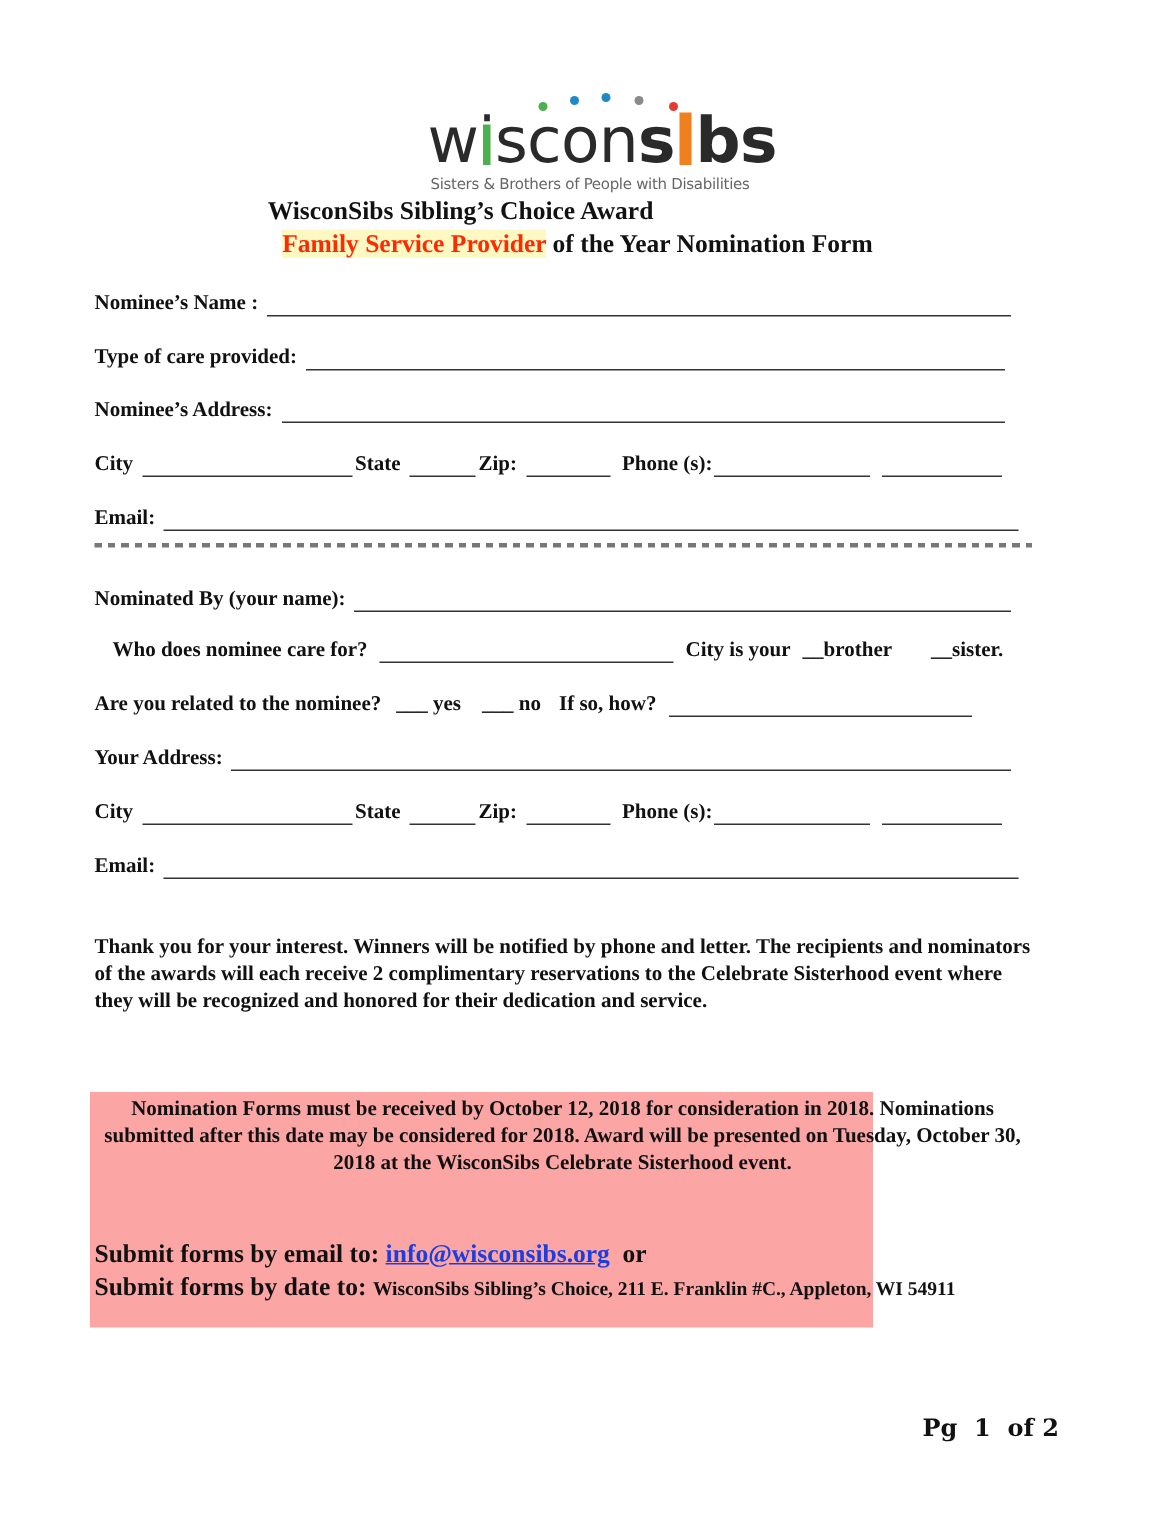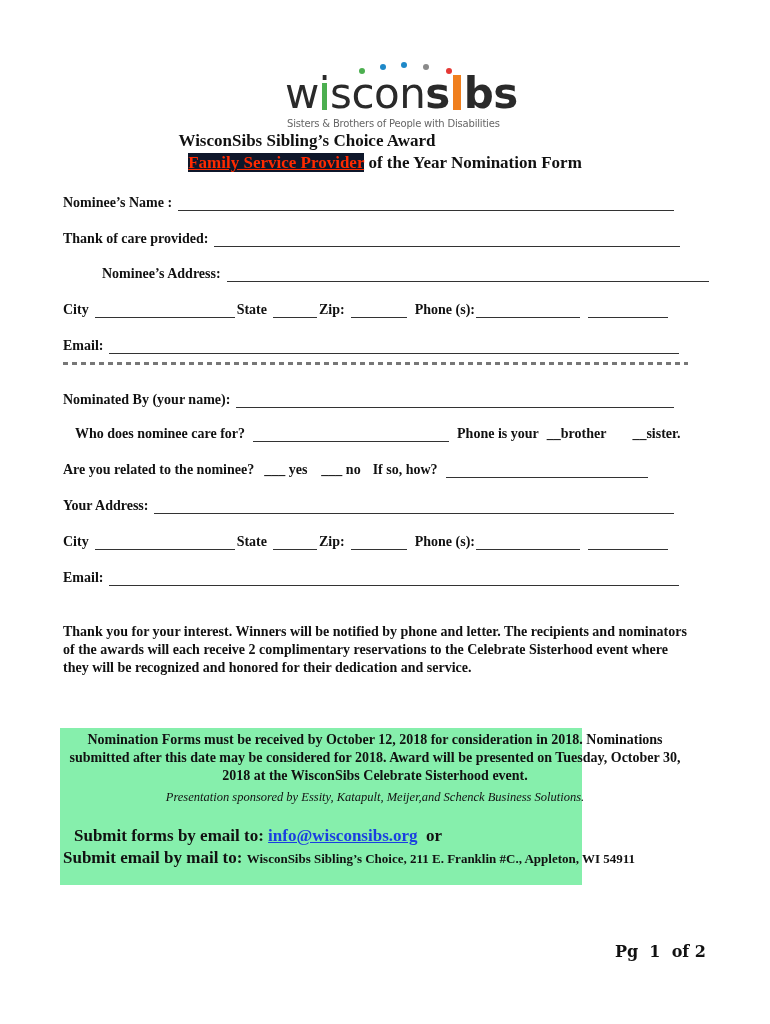--- a/index.html
+++ b/index.html
@@ -31,37 +31,37 @@
   }
   .logo-word .orange-i { position: relative; }
   .logo-tag {
     position: absolute; left: 4px; top: 60px;
     font-family: "DejaVu Sans", "Liberation Sans", sans-serif;
     font-size: 10px; color: #666; white-space: nowrap; letter-spacing: -0.2px;
   }
 
   .title1 { left: 0; width: 614px; top: 131px; text-align: center; font-size: 17px; font-weight: bold; }
   .title2 { left: 0; width: 770px; top: 153px; text-align: center; font-size: 17px; font-weight: bold; }
-  .hl { background: #0f172a; color: #ff2a00; text-decoration: underline; }
+  .hl { background: #fef9c3; color: #ff2a00; }
 
   .row { left: 63px; font-size: 14px; font-weight: bold; white-space: nowrap; display: flex; align-items: flex-end; }
   .line { display: inline-block; border-bottom: 1.3px solid #333; height: 14px; margin-left: 6px; }
   .sp { display: inline-block; }
 
   .dashes {
     left: 63px; top: 362px; width: 625px; height: 3px;
     background-image: repeating-linear-gradient(to right, #777 0, #777 5px, transparent 5px, transparent 9px);
   }
 
   .para { left: 63px; top: 623px; width: 630px; font-size: 14px; font-weight: bold; line-height: 18px; }
 
-  .notice { left: 60px; top: 728px; width: 522px; height: 157px; background: #86efac; }
+  .notice { left: 60px; top: 728px; width: 522px; height: 157px; background: #fca5a5; }
   .notice-text { position: absolute; left: 0; top: 3px; width: 630px; text-align: center; font-size: 14px; font-weight: bold; line-height: 18px; }
   .sponsor { position: absolute; left: 0; top: 62px; width: 630px; text-align: center; font-size: 12.5px; font-style: italic; }
-  .submit1 { position: absolute; left: 14px; top: 98px; font-size: 17px; font-weight: bold; white-space: nowrap; }
+  .submit1 { position: absolute; left: 3px; top: 98px; font-size: 17px; font-weight: bold; white-space: nowrap; }
   .submit2 { position: absolute; left: 3px; top: 120px; font-size: 17px; font-weight: bold; white-space: nowrap; }
   .email-link { color: #1a3ee0; text-decoration: underline; }
   .addr { font-size: 13px; }
 
   .pg { left: 615px; top: 942px; font-size: 16px; font-weight: bold; font-family: "DejaVu Serif", serif; }
 </style>
 </head>
 <body>
 
 <div class="abs logo">
@@ -79,24 +79,24 @@
 <div class="abs title1">WisconSibs Sibling’s Choice Award</div>
 <div class="abs title2">
   <span class="hl">Family Service Provider</span><span> of the Year Nomination Form</span>
 </div>
 
 <div class="abs row" style="top:195px;">
   <span>Nominee’s Name :</span>
   <span class="line" style="width:496px;"></span>
 </div>
 <div class="abs row" style="top:231px;">
-  <span>Thank of care provided:</span>
+  <span>Type of care provided:</span>
   <span class="line" style="width:466px;"></span>
 </div>
-<div class="abs row" style="top:266px;margin-left:39px;">
+<div class="abs row" style="top:266px;">
   <span>Nominee’s Address:</span>
   <span class="line" style="width:482px;"></span>
 </div>
 <div class="abs row" style="top:302px;">
   <span>City</span>
   <span class="line" style="width:140px;"></span>
   <span class="sp" style="width:2px"></span>
   <span>State</span>
   <span class="line" style="width:44px;"></span>
   <span class="sp" style="width:2px"></span>
@@ -115,21 +115,21 @@
 <div class="abs dashes"></div>
 
 <div class="abs row" style="top:392px;">
   <span>Nominated By (your name):</span>
   <span class="line" style="width:438px;"></span>
 </div>
 <div class="abs row" style="top:426px;margin-left:12px;">
   <span>Who does nominee care for?</span>
   <span class="line" style="width:196px;margin-left:8px;"></span>
   <span class="sp" style="width:8px"></span>
-  <span>Phone is your</span>
+  <span>City is your</span>
   <span class="sp" style="width:8px"></span>
   <span>__brother</span>
   <span class="sp" style="width:26px"></span>
   <span>__sister.</span>
 </div>
 <div class="abs row" style="top:462px;">
   <span>Are you related to the nominee?</span>
   <span class="sp" style="width:10px"></span>
   <span>___ yes</span>
   <span class="sp" style="width:14px"></span>
@@ -158,24 +158,23 @@
 </div>
 <div class="abs row" style="top:570px;">
   <span>Email:</span>
   <span class="line" style="width:570px;"></span>
 </div>
 
 <div class="abs para">Thank you for your interest.  Winners will be notified by phone and letter.  The recipients and nominators of the awards will each receive 2 complimentary reservations to the Celebrate Sisterhood event where they will be recognized and honored for their dedication and service.</div>
 
 <div class="abs notice">
   <div class="notice-text">Nomination Forms must be received by October 12, 2018 for consideration in 2018.  Nominations submitted after this date may be considered for 2018.  Award will be presented on Tuesday, October 30, 2018 at the WisconSibs Celebrate Sisterhood event.</div>
-  <div class="sponsor">Presentation sponsored by Essity, Katapult, Meijer,and Schenck Business Solutions.</div>
   <div class="submit1">
     <span>Submit forms by email to: </span>
     <span class="email-link">info@wisconsibs.org</span><span style="white-space:pre;">  or</span>
   </div>
   <div class="submit2">
-    <span>Submit email by mail to: </span>
+    <span>Submit forms by date to: </span>
     <span class="addr">WisconSibs Sibling’s Choice, 211 E. Franklin #C., Appleton, WI  54911</span>
   </div>
 </div>
 
 <div class="abs pg" style="white-space:pre;">Pg  1  of 2</div>
 
 </body></html>

